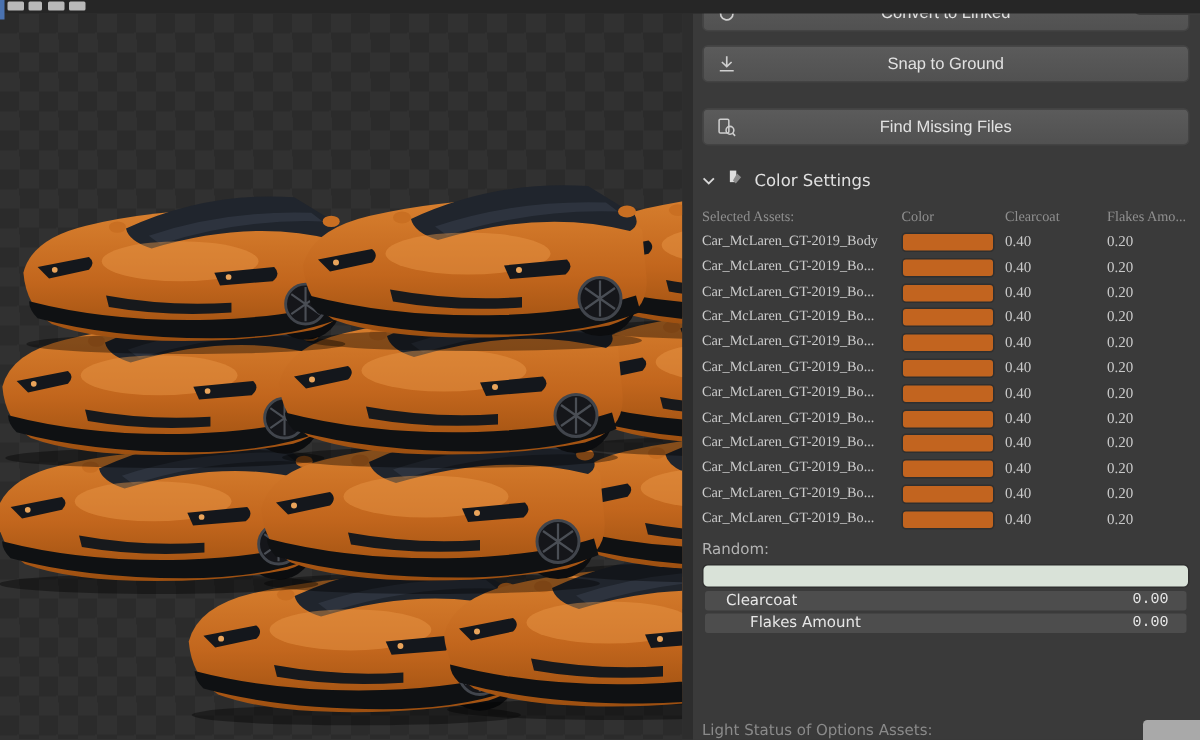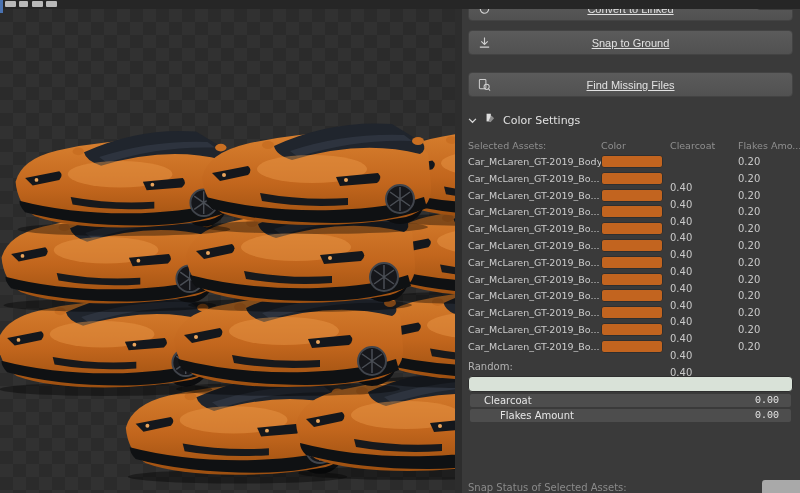--- a/index.html
+++ b/index.html
@@ -20,39 +20,39 @@
     background-image:conic-gradient(#313131 0 25%, transparent 0 50%, #313131 0 75%, transparent 0);
     background-size:26px 26px; }
   .viewport svg { position:absolute; left:0; top:0; }
 
   
   .vsep { position:absolute; left:455px; top:9px; width:7px; height:484px; background:#2d2d2d; }
   .panel { position:absolute; left:462px; top:9px; width:338px; height:484px; background:#3a3a3a; }
 
   .pbtn { position:absolute; left:6px; width:325px; height:25px;
     background:linear-gradient(#5b5b5b,#515151); border:1px solid #434343; border-radius:4px;
-    color:#e2e2e2; font-size:11px; display:flex; align-items:center; justify-content:center;text-decoration:underline; }
+    color:#e2e2e2; font-size:11px; display:flex; align-items:center; justify-content:center; }
   .pbtn .bicon { position:absolute; left:9px; top:50%; transform:translateY(-50%); display:flex; }
 
   .section-header { position:absolute; left:6px; display:flex; align-items:flex-end; gap:7px;
     color:#e0e0e0; font-size:11px; height:18px; }
 
   .thead { position:absolute; height:12px; font-size:9.5px; color:#8f8f8f; width:330px; }
-  .thead span, .t-row span { position:absolute; white-space:nowrap; }
+  .thead span, .t-row span { position:absolute; white-space:nowrap;font-family:Liberation Serif, serif; }
   .col-name { left:6px; }
   .col-color { left:139px; }
   .col-cc { left:208px; }
   .col-fl { left:276px; }
 
   .rows { position:absolute; left:0; top:145px; width:338px; }
   .t-row { position:relative; height:16.8px; }
   .t-row .c-name { left:6px; top:2px; font-size:9.5px; color:#cccccc; }
   .t-row .c-swatch { left:139px; top:1px; width:62px; height:13px; border-radius:3px;
     border:1px solid #2f2f2f; }
-  .t-row .c-cc { left:208px; top:2px; font-size:10px; color:#c9c9c9;margin-top:26px; }
+  .t-row .c-cc { left:208px; top:2px; font-size:10px; color:#c9c9c9; }
   .t-row .c-fl { left:276px; top:2px; font-size:10px; color:#c9c9c9; }
 
   .color-label { position:absolute; left:6px; top:352px; font-size:10px; color:#b3b3b3; }
   .color-field { position:absolute; left:6px; top:367px; width:325px; height:16px;
     border-radius:4px; border:1px solid #2f2f2f; }
 
   .slider { position:absolute; left:8px; width:321px; height:13px; background:#4d4d4d;
     border-radius:2px; font-size:10px; color:#e6e6e6; display:flex; align-items:center; }
   .slider .slabel { margin-left:14px; }
   .slider .svalue { margin-left:auto; margin-right:12px;font-family:Liberation Mono, monospace; }
@@ -270,17 +270,17 @@
     <span class="slabel">Clearcoat</span>
     <span class="svalue">0.00</span>
   </div>
   <div class="slider" style="top:400px;padding-left:16px;">
     <span class="slabel">Flakes Amount</span>
     <span class="svalue">0.00</span>
   </div>
 
 
 
-  <div class="status-label">Snap Status of Selected Assets:</div>
+  <div class="status-label">Light Status of Options Assets:</div>
   <div class="mini-box"></div>
 </div>
 
 <button class="options-btn">Options</button>
 
 </body></html>

